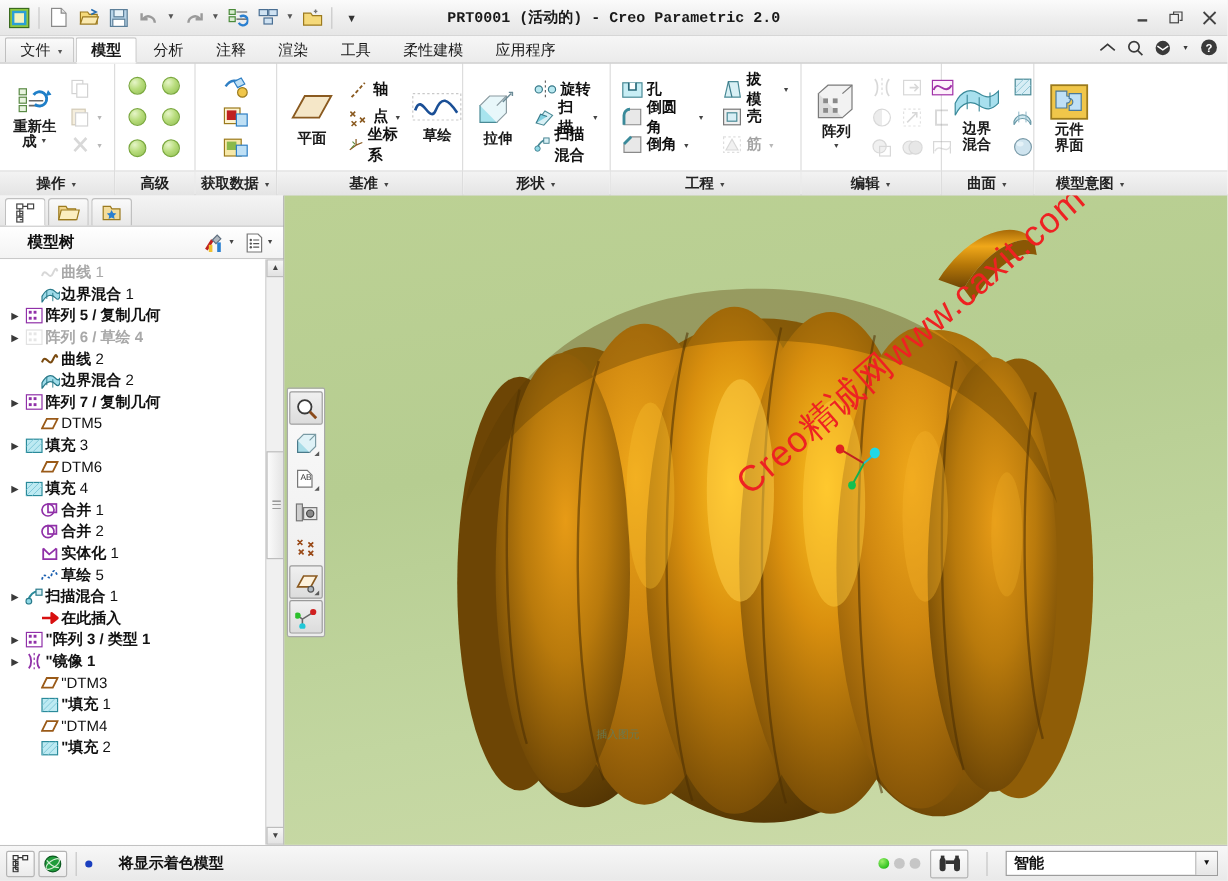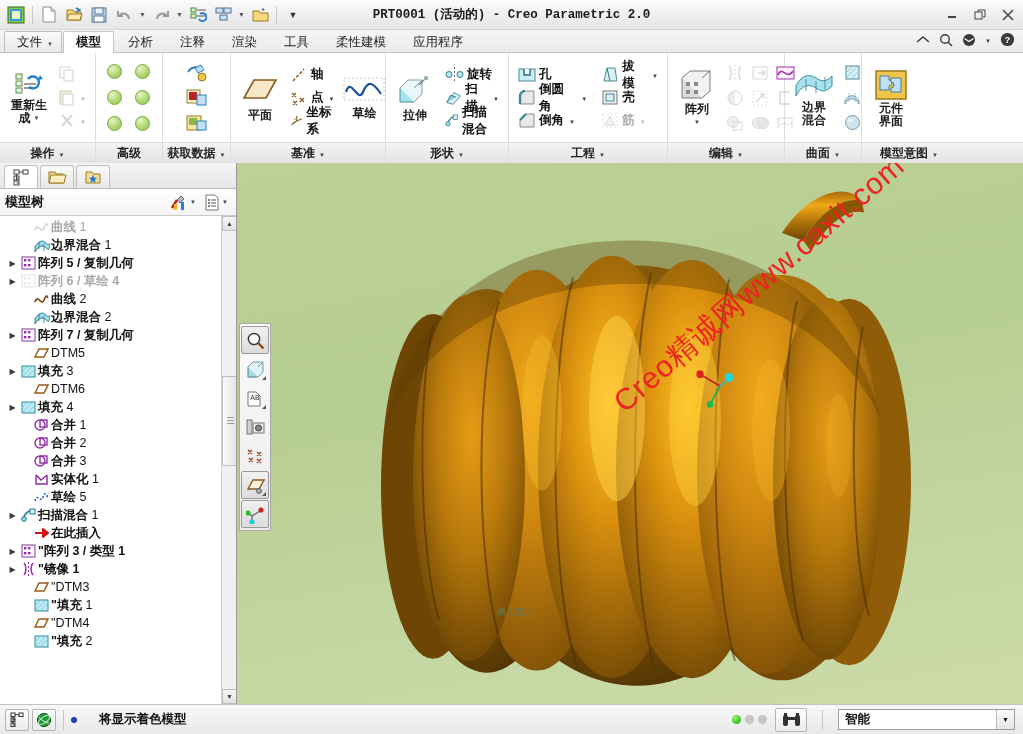--- a/index.html
+++ b/index.html
@@ -87,21 +87,21 @@
   .navtabs { height: 26px; display: flex; align-items: flex-end; padding-left: 4px;
      background: linear-gradient(180deg,#f4f4f4,#e6e6e6); border-bottom: 1px solid #bcbcbc; }
   .navtab { width: 34px; height: 23px; display: flex; align-items: center;
      justify-content: center; border: 1px solid #c0c0c0; border-bottom: none;
      border-radius: 3px 3px 0 0; margin-right: 2px;
      background: linear-gradient(180deg,#fafafa,#e8e8e8); }
   .navtab.active { background: #ffffff; position: relative; z-index: 2; }
   .navhdr { height: 27px; display: flex; align-items: center; padding: 0 5px;
      border-bottom: 1px solid #c9c9c9;
      background: linear-gradient(180deg,#ffffff,#f3f3f3); }
-  .navhdr .t { font-size: 13px; font-weight: bold; color:#111; }
+  .navhdr .t { font-size: 13px; font-weight: bold; margin-left: 18px; color:#111; }
   .navhdr .tools { margin-left: auto; display: flex; align-items: center; gap: 2px; }
   .hbtn { height:20px; display:flex; align-items:center; gap:2px; padding:0 2px;
           border:1px solid transparent; border-radius:2px;}
   .hbtn .dd{font-size:6px;color:#444;}
   .tree { flex: 1; overflow: hidden; position: relative; background: #fff; }
   .treeclip { position:absolute; inset:0; overflow:hidden; padding-top: 2px;}
   .titem { height: 18px; display: flex; align-items: center; padding-left: 6px;
      font-size: 12.5px; color: #111; white-space: nowrap; }
   .exp { width: 13px; display: flex; align-items: center; justify-content: center;
      font-size: 8px; color: #3a3a3a; flex: none;}
@@ -908,31 +908,20 @@
             <div class="titem">
               <span class="exp"></span>
               <span style="width:13px;flex:none;"></span>
               <span class="ticon">
                 <svg width="15" height="14" viewBox="0 0 15 14">
                   <circle cx="6" cy="7" r="5" fill="none" stroke="#9030a8" stroke-width="1.4"></circle>
                   <rect x="6" y="2" width="7" height="7" fill="none" stroke="#9030a8" stroke-width="1.4"></rect>
                 </svg>
               </span>
               <span class="tlabel">合并 <span class="n">2</span></span>
-            </div>
-            <div class="titem">
-              <span class="exp"></span>
-              <span style="width:13px;flex:none;"></span>
-              <span class="ticon">
-                <svg width="15" height="14" viewBox="0 0 15 14">
-                  <circle cx="6" cy="7" r="5" fill="none" stroke="#9030a8" stroke-width="1.4"></circle>
-                  <rect x="6" y="2" width="7" height="7" fill="none" stroke="#9030a8" stroke-width="1.4"></rect>
-                </svg>
-              </span>
-              <span class="tlabel">合并 <span class="n">3</span></span>
             </div>
             <div class="titem">
               <span class="exp"></span>
               <span style="width:13px;flex:none;"></span>
               <span class="ticon">
                 <svg width="15" height="13" viewBox="0 0 15 13">
                   <path d="M2 2v9h11V2" fill="none" stroke="#9030a8" stroke-width="1.5"></path>
                   <path d="M2 2l5 5 6-5" fill="none" stroke="#9030a8" stroke-width="1.5"></path>
                 </svg>
               </span>

